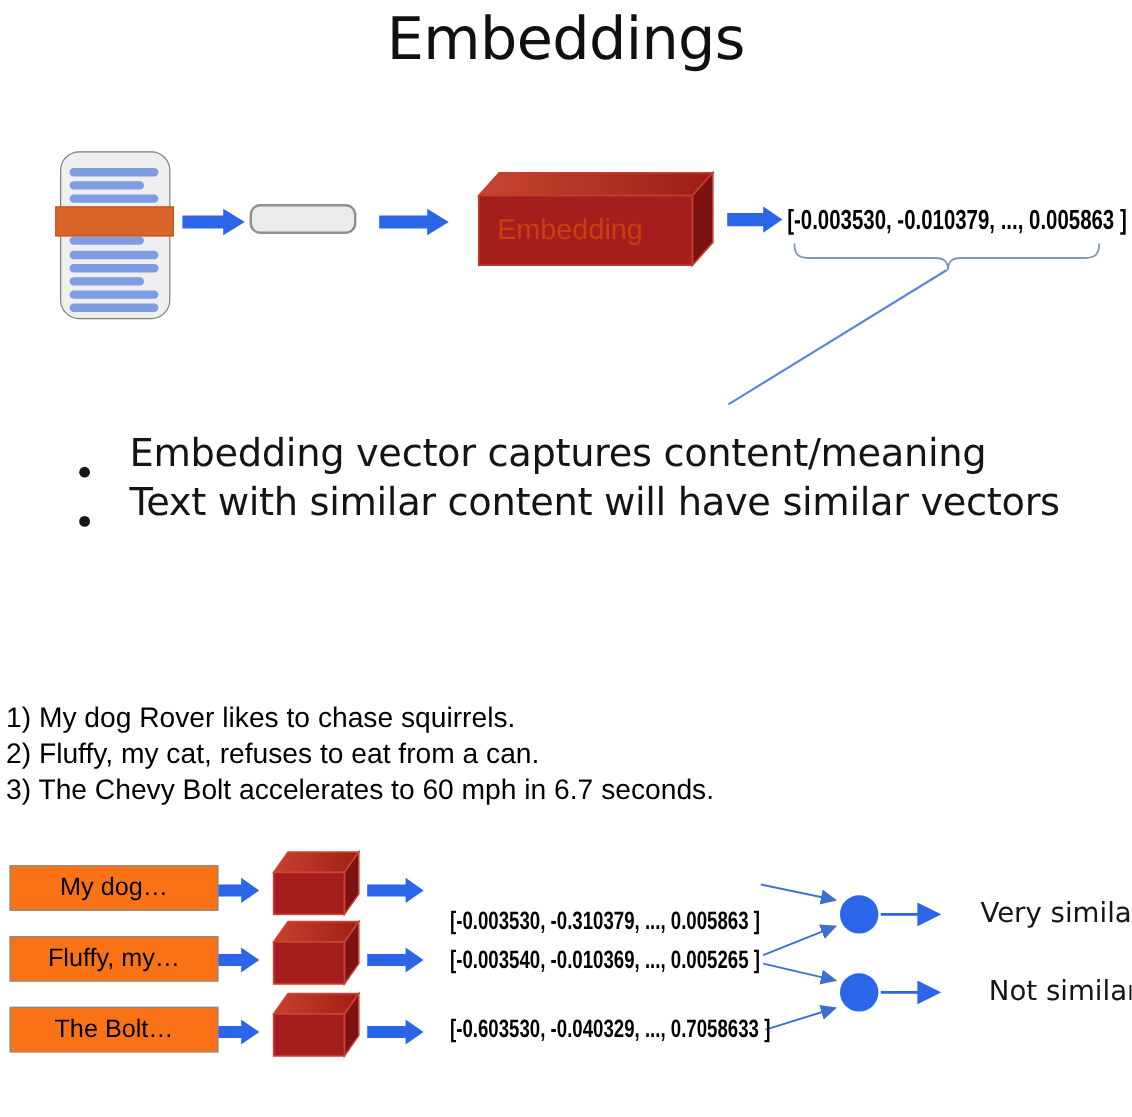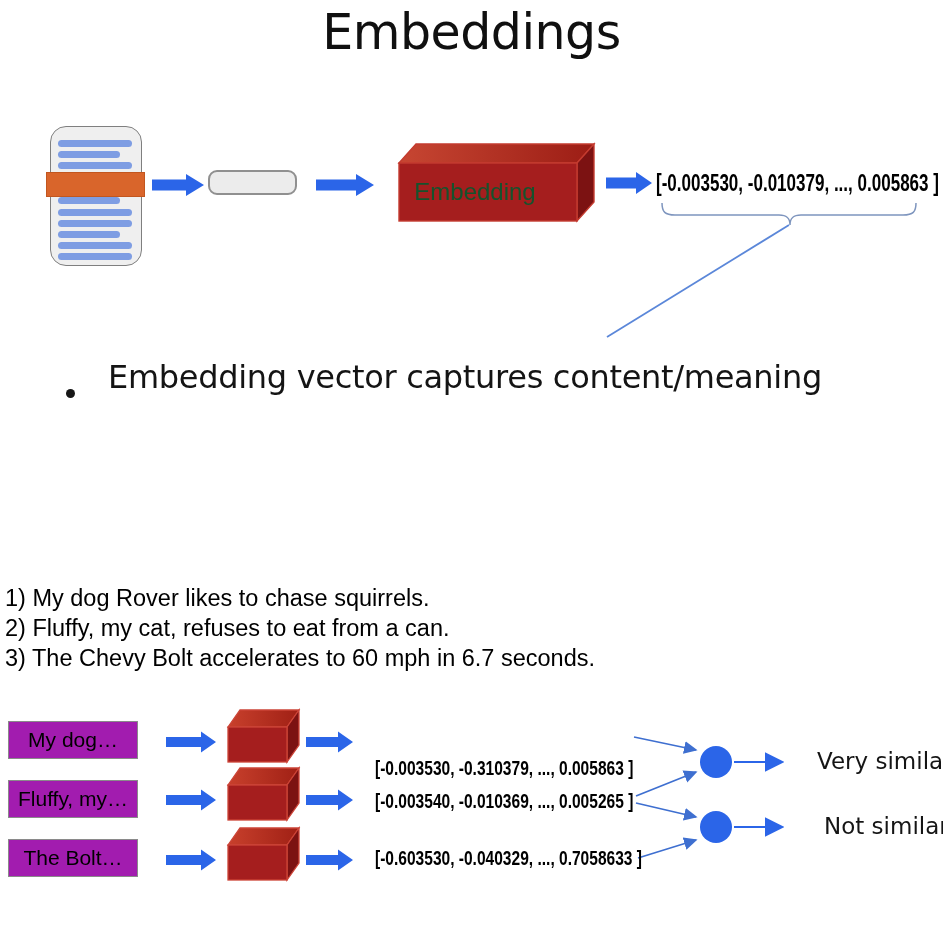--- a/index.html
+++ b/index.html
@@ -16,38 +16,38 @@
   .doc{left:50px;top:126px;width:92px;height:140px;background:#efefef;
        border:1.5px solid #7f7f7f;border-radius:16px;box-sizing:border-box;}
   .doc-line{position:absolute;left:7px;height:7px;border-radius:3.5px;background:#7E9DE3;}
   .doc-band{position:absolute;left:-5px;top:45px;width:97px;height:23px;background:#D9652B;
             border:1px solid #C2561F;}
 
   .pill{left:208px;top:170px;width:89px;height:25px;background:#ececec;
         border:2px solid #909090;border-radius:9px;box-sizing:border-box;}
 
   .emb-label{left:399px;top:163px;width:152px;height:58px;display:flex;align-items:center;
-             justify-content:center;color:#14532d;font-family:"Liberation Sans",sans-serif;
+             justify-content:center;color:#c2410c;font-family:"Liberation Sans",sans-serif;
              font-size:24px;font-weight:500;text-align:right;}
 
   .vec{font-family:"Liberation Sans",sans-serif;font-weight:700;color:#000;white-space:nowrap;}
   .vec > span{display:inline-block;transform:scaleX(0.74);transform-origin:left center;}
   .vec-top{left:656px;top:170px;font-size:23px;}
   .vec-row{left:375px;font-size:21px;}
 
   .bullets{left:58px;top:357px;}
   .bullet-row{display:flex;align-items:flex-end;height:41px;}
   .bullet-dot{width:9px;height:9px;border-radius:50%;background:#161616;margin:16px 33px 0 8px;}
   .bullet-text{font-size:32px;font-weight:500;color:#141414;line-height:41px;white-space:nowrap;
                letter-spacing:-0.3px;}
 
   .sentences{left:5px;top:583px;font-family:"Liberation Sans",sans-serif;font-size:23.5px;
              line-height:30px;color:#000;}
 
-  .input-box{left:8px;width:130px;height:38px;background:#a21caf;border:1.5px solid #8a8a8a;
+  .input-box{left:8px;width:174px;height:38px;background:#f97316;border:1.5px solid #8a8a8a;
              box-sizing:border-box;display:flex;align-items:center;justify-content:center;
              font-family:"Liberation Sans",sans-serif;font-size:21px;color:#000;}
 
   .result-label{font-size:23px;font-weight:500;color:#151515;white-space:nowrap;}
   .compare-label{left:648px;top:932px;font-size:32px;font-weight:500;color:#b91c1c;}
 </style>
 </head>
 <body>
 
 <div class="slide">
@@ -139,20 +139,24 @@
 
   <div class="abs vec vec-top">
     <span>[-0.003530, -0.010379, ..., 0.005863 ]</span>
   </div>
 
   <div class="abs bullets">
     <div class="bullet-row">
       <div class="bullet-dot"></div>
       <div class="bullet-text">Embedding vector captures content/meaning</div>
     </div>
+    <div class="bullet-row">
+      <div class="bullet-dot"></div>
+      <div class="bullet-text">Text with similar content will have similar vectors</div>
+    </div>
   </div>
 
   <div class="abs sentences">
     <div>1) My dog Rover likes to chase squirrels.</div>
     <div>2) Fluffy, my cat, refuses to eat from a can.</div>
     <div>3) The Chevy Bolt accelerates to 60 mph in 6.7 seconds.</div>
   </div>
 
   <div class="abs input-box" style="top:721px;">My dog…</div>
   <div class="abs input-box" style="top:780px;">Fluffy, my…</div>

